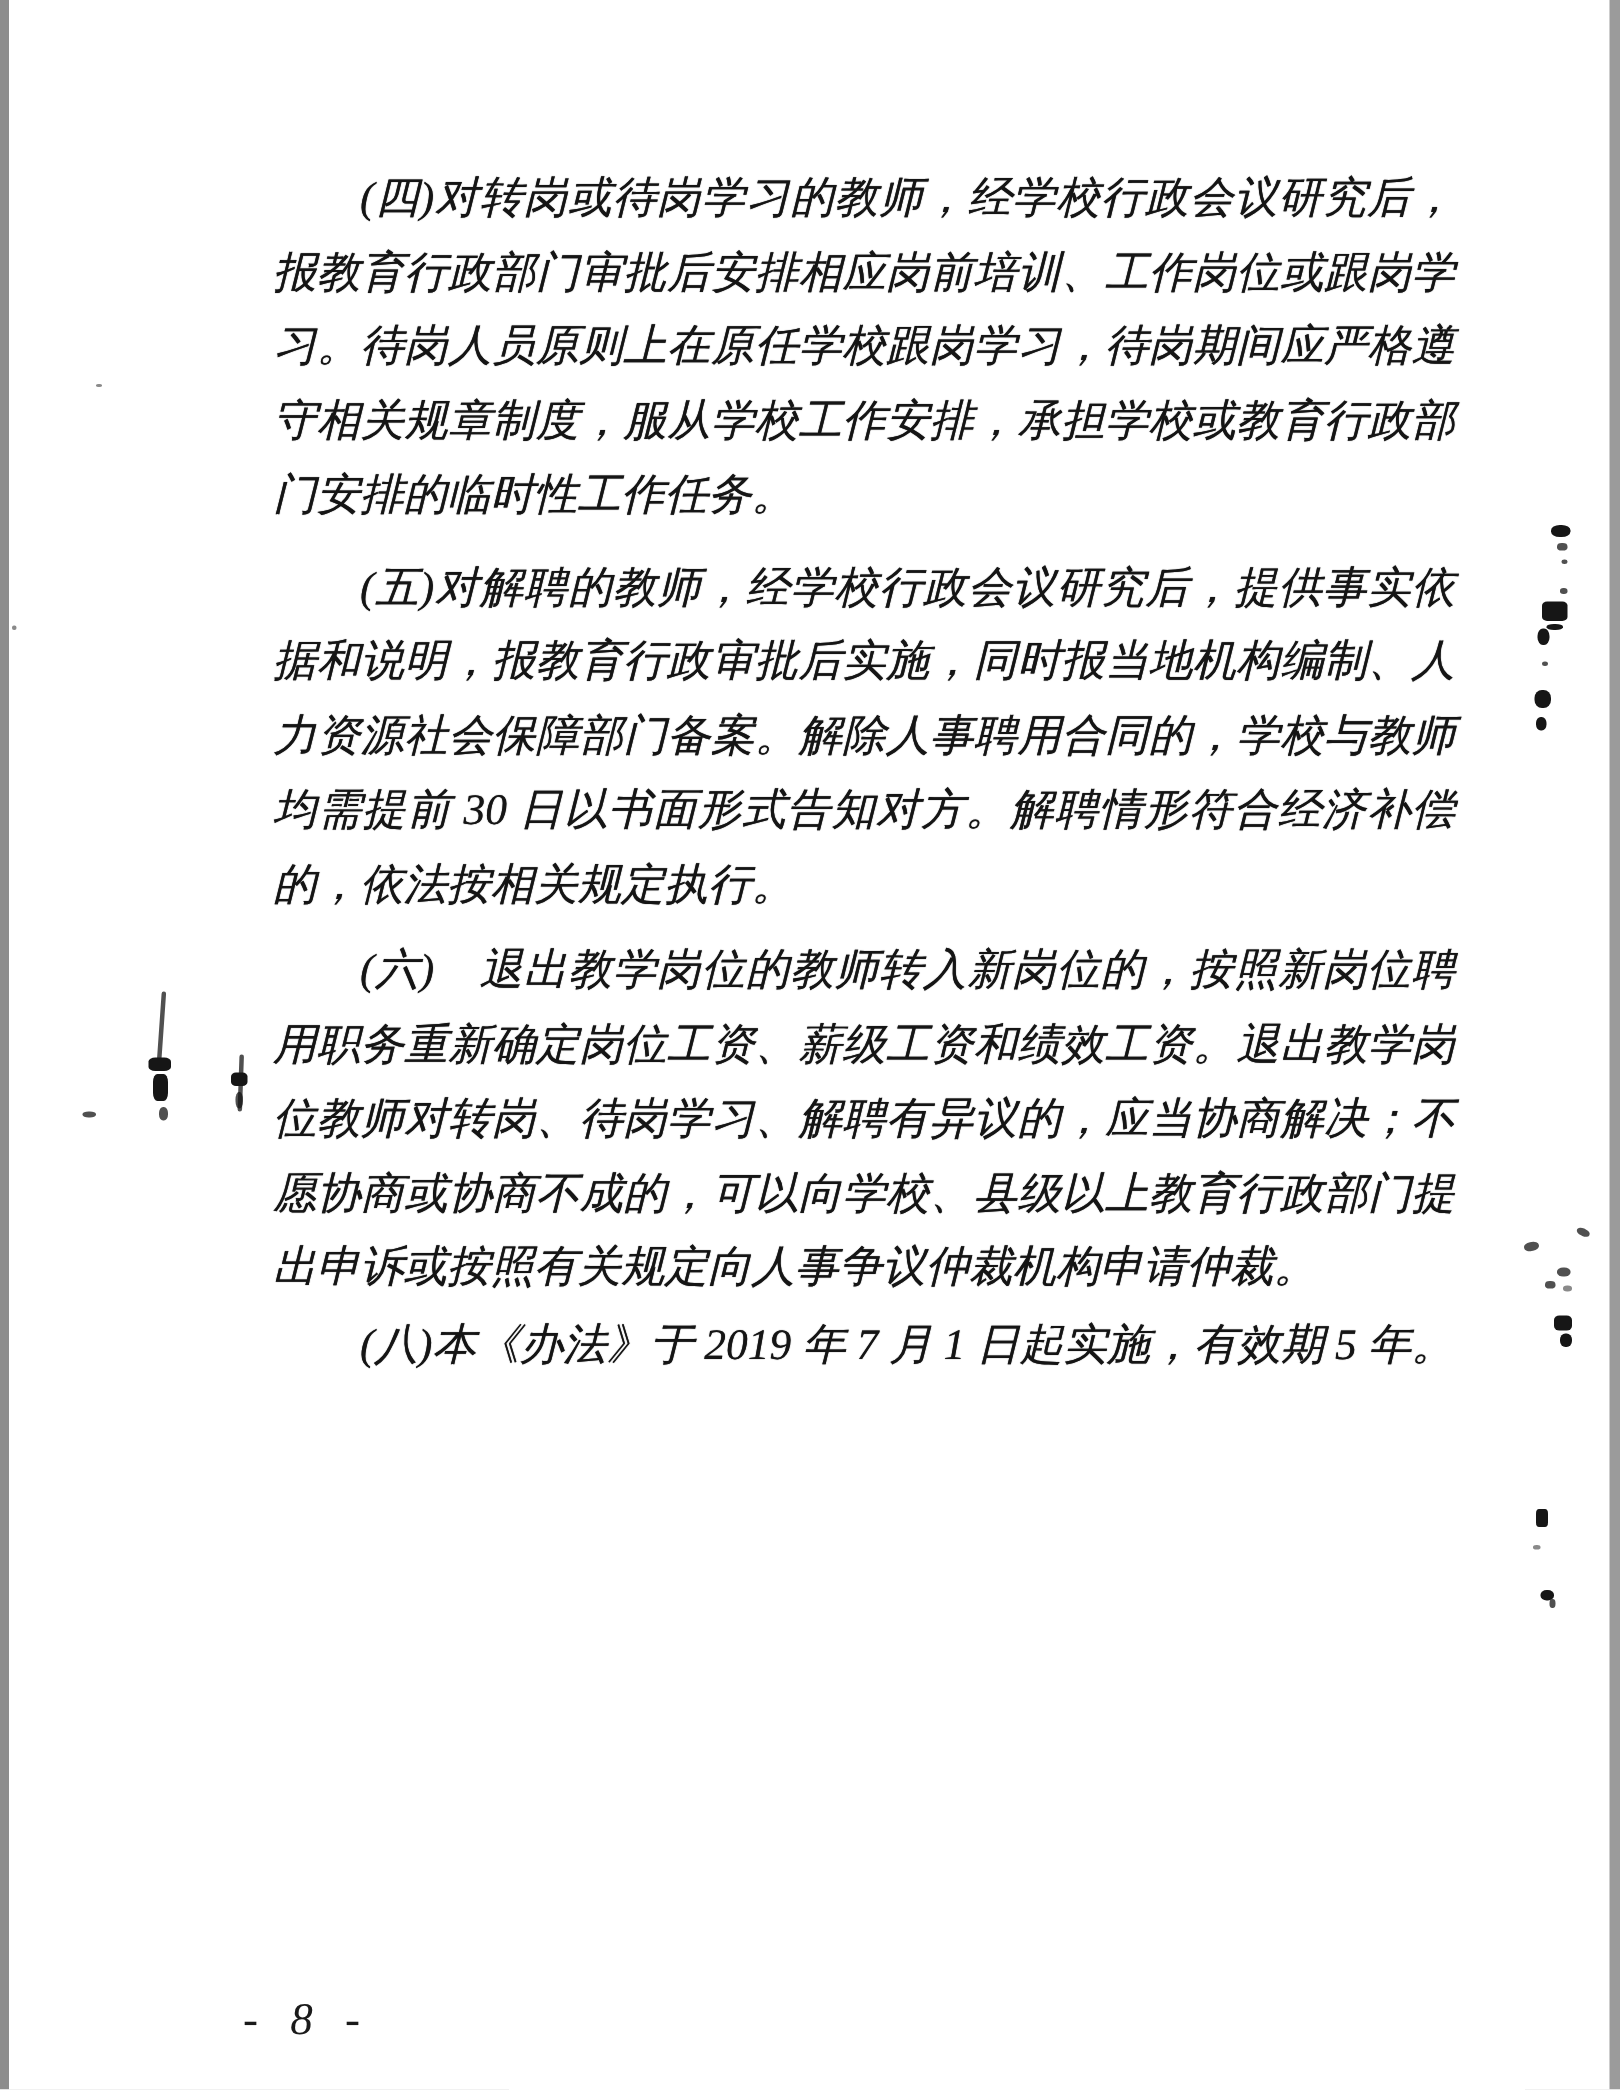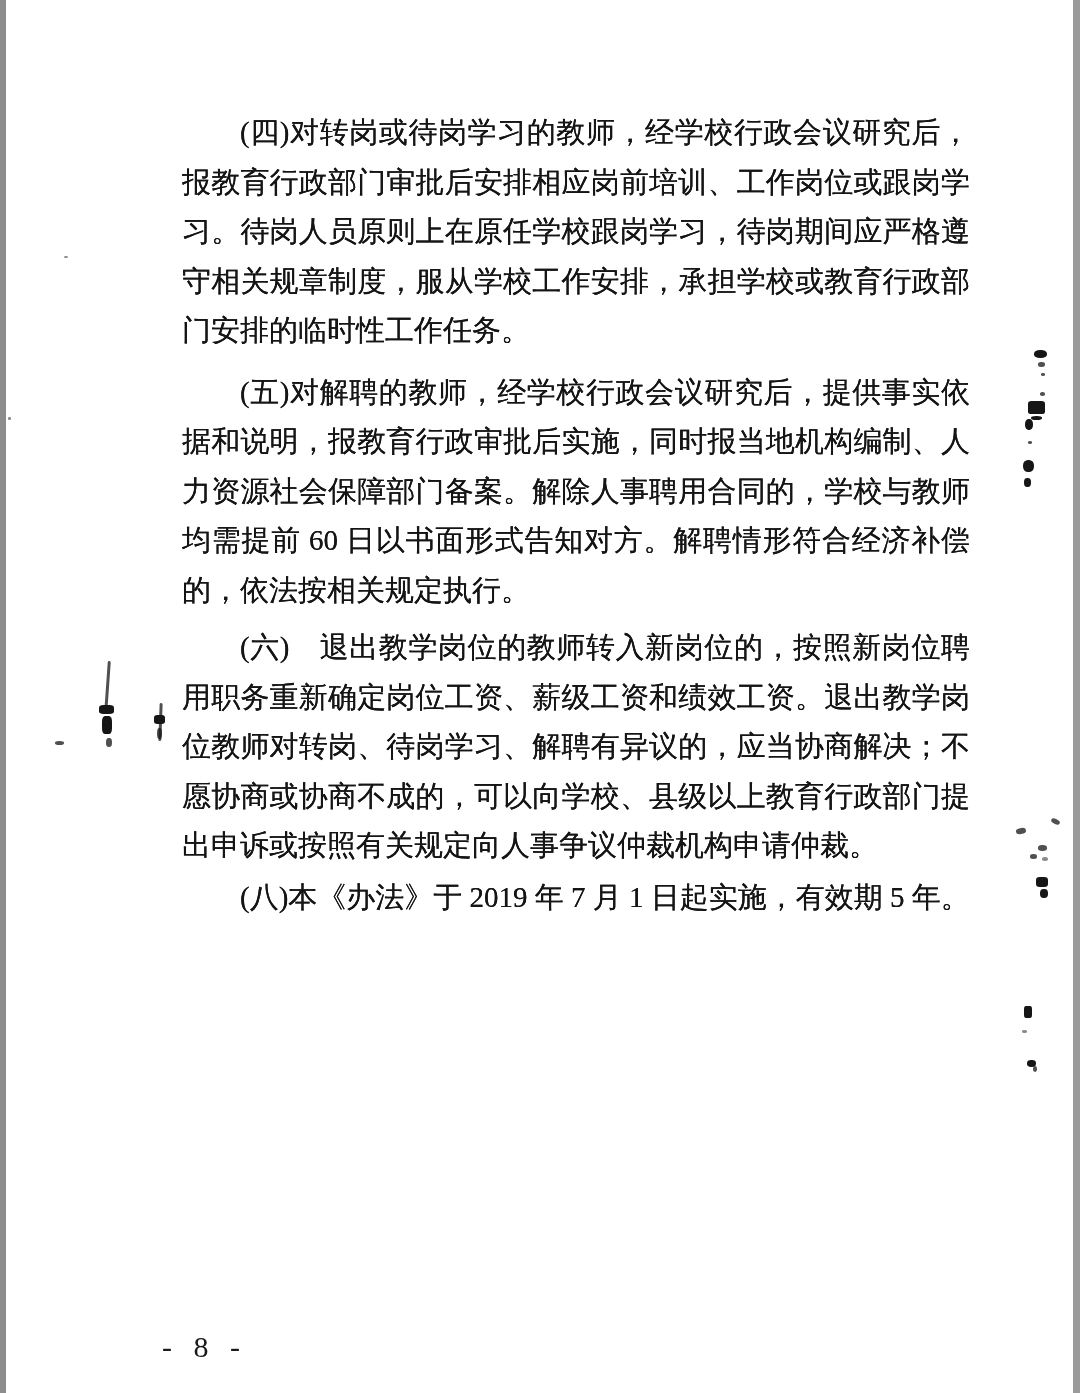--- a/index.html
+++ b/index.html
@@ -4,20 +4,21 @@
 <style>
   html,body{margin:0;padding:0;background:#e8e8e8;}
   .page{
     position:relative;
     width:1080px;height:1393px;
     margin:0 auto;
     background:#ffffff;
     overflow:hidden;
     font-family:"Liberation Serif","DejaVu Serif",serif;
     color:#151515;
+    font-style:italic;
   }
   
   .edge{position:absolute;top:0;height:100%;}
   .edge-left{left:0;width:6px;background:#8d8d8d;}
   .edge-right{right:0;width:7px;background:#9b9b9b;}
 
   
   .body-text{
     position:absolute;
     left:182px;top:108px;width:788px;
@@ -54,21 +55,21 @@
 </head>
 <body>
 
 <div class="page">
 
   <div class="edge edge-left"></div>
   <div class="edge edge-right"></div>
 
   <div class="body-text">
     <p class="pgap-lg">(四)对转岗或待岗学习的教师，经学校行政会议研究后，报教育行政部门审批后安排相应岗前培训、工作岗位或跟岗学习。待岗人员原则上在原任学校跟岗学习，待岗期间应严格遵守相关规章制度，服从学校工作安排，承担学校或教育行政部门安排的临时性工作任务。</p>
-    <p class="pgap-md">(五)对解聘的教师，经学校行政会议研究后，提供事实依据和说明，报教育行政审批后实施，同时报当地机构编制、人力资源社会保障部门备案。解除人事聘用合同的，学校与教师均需提前 60 日以书面形式告知对方。解聘情形符合经济补偿的，依法按相关规定执行。</p>
+    <p class="pgap-md">(五)对解聘的教师，经学校行政会议研究后，提供事实依据和说明，报教育行政审批后实施，同时报当地机构编制、人力资源社会保障部门备案。解除人事聘用合同的，学校与教师均需提前 30 日以书面形式告知对方。解聘情形符合经济补偿的，依法按相关规定执行。</p>
     <p class="pgap-sm">(六)　退出教学岗位的教师转入新岗位的，按照新岗位聘用职务重新确定岗位工资、薪级工资和绩效工资。退出教学岗位教师对转岗、待岗学习、解聘有异议的，应当协商解决；不愿协商或协商不成的，可以向学校、县级以上教育行政部门提出申诉或按照有关规定向人事争议仲裁机构申请仲裁。</p>
     <p>(八)本《办法》于 2019 年 7 月 1 日起实施，有效期 5 年。</p>
   </div>
 
   <div class="page-number">- 8 -</div>
 
   <i class="smudge" style="left:1034px;top:350px;width:13px;height:8px"></i>
   <i class="smudge op7" style="left:1038px;top:362px;width:7px;height:5px"></i>
   <i class="smudge op7" style="left:1041px;top:373px;width:4px;height:3px"></i>
   <i class="smudge op7" style="left:1040px;top:392px;width:5px;height:4px"></i>

